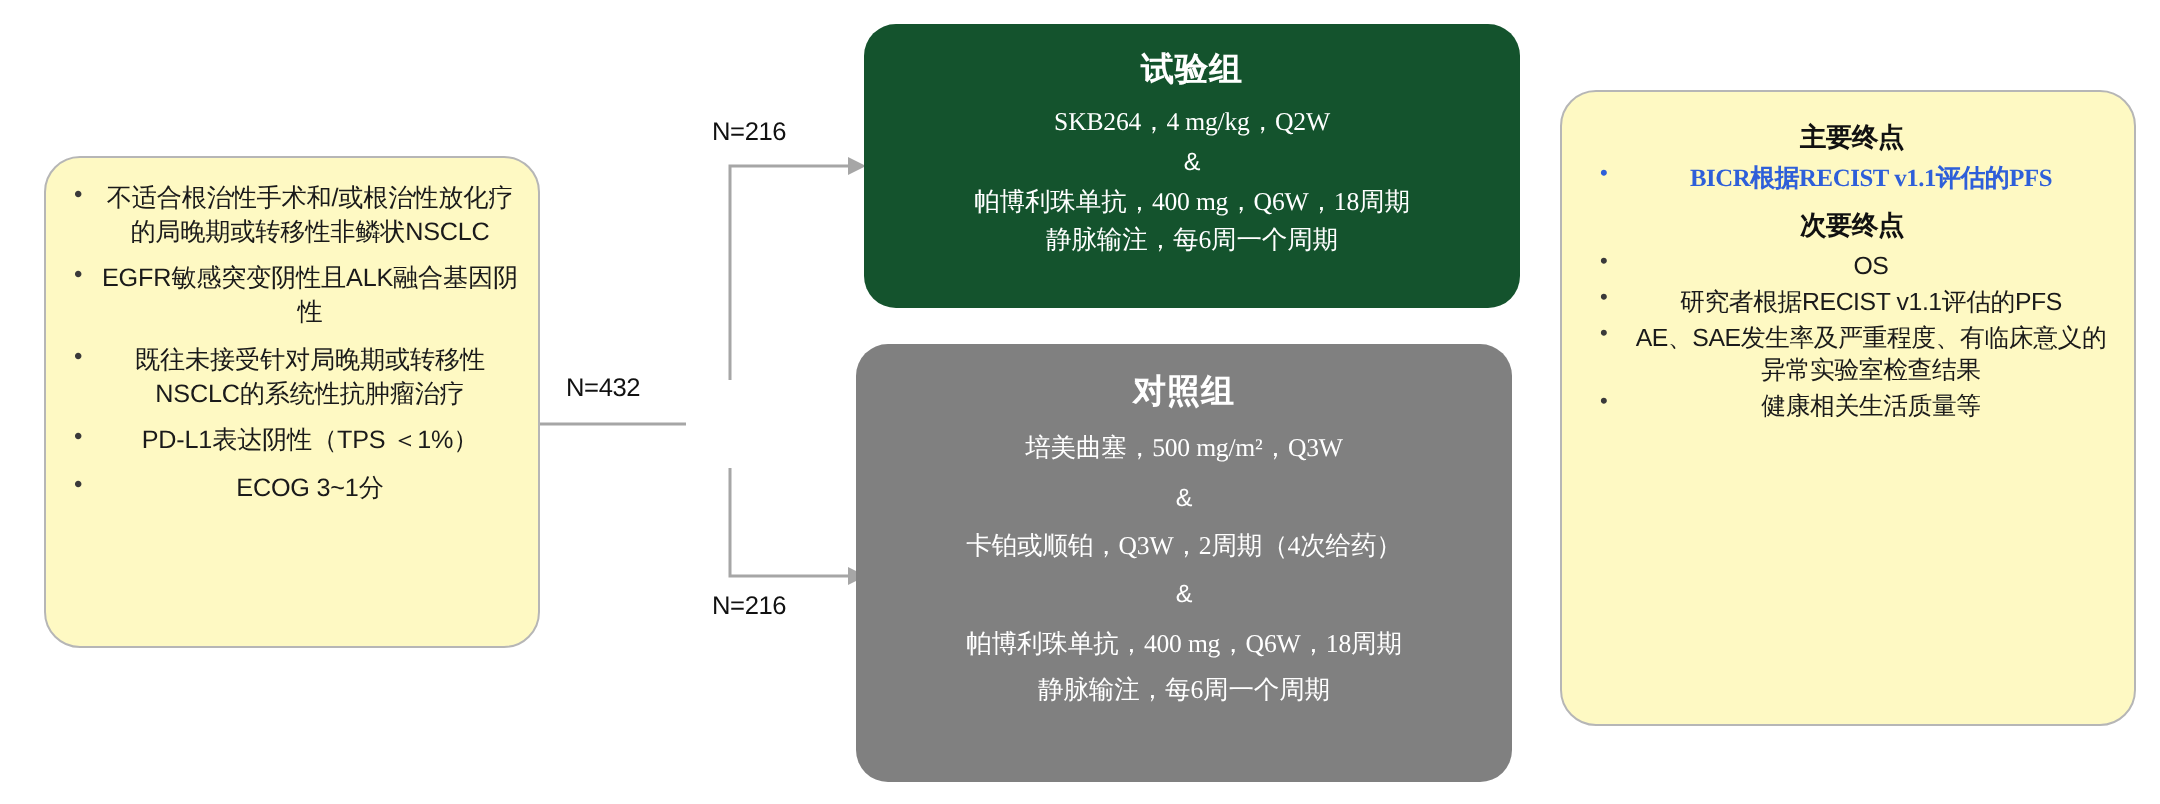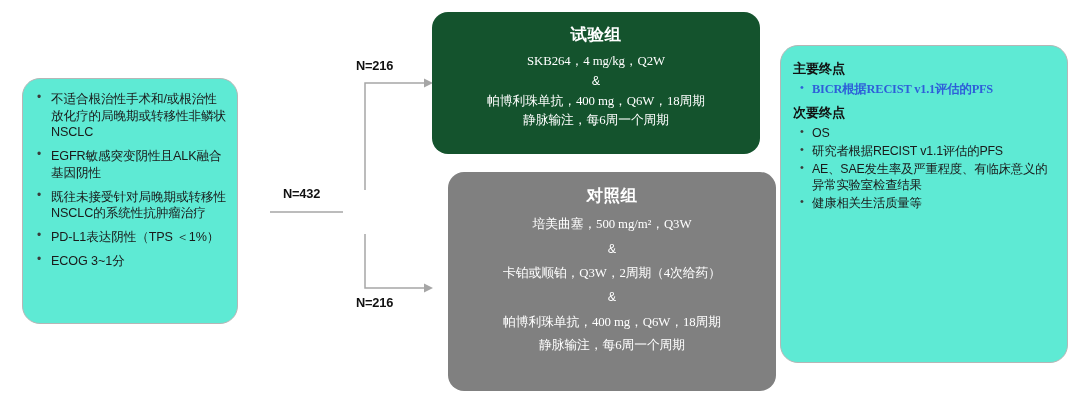--- a/index.html
+++ b/index.html
@@ -19,28 +19,29 @@
   }
 
   
   .card {
     position: absolute;
     box-sizing: border-box;
     border-radius: 18px;
   }
   .card-outline {
     border: 1.3px solid #b6b6b6;
-    background: #5eead4;
+    background: #fef9c3;
+    text-align: center;
   }
 
   
   #eligibility-box {
     left: 22px;
     top: 78px;
-    width: 216px;
+    width: 248px;
     height: 246px;
     padding: 12px 10px 10px 8px;
   }
   #eligibility-box ul {
     margin: 0;
     padding: 0;
     list-style: none;
   }
   #eligibility-box li {
     position: relative;
@@ -76,21 +77,21 @@
   }
   #experimental-arm-box {
     left: 432px;
     top: 12px;
     width: 328px;
     height: 142px;
     background: #14532d;
     padding-top: 12px;
   }
   #control-arm-box {
-    left: 448px;
+    left: 428px;
     top: 172px;
     width: 328px;
     height: 219px;
     background: #808080;
     padding-top: 13px;
   }
   .arm-title {
     font-size: 16.5px;
     font-weight: bold;
     letter-spacing: 0.5px;
@@ -186,21 +187,21 @@
     font-size: 13.5px;
     font-weight: bold;
     color: #1a1a1a;
     box-sizing: border-box;
   }
 
   
   .n-label {
     position: absolute;
     font-size: 12.8px;
-    font-weight: bold;
+    font-weight: normal;
     color: #111111;
     letter-spacing: -0.2px;
     white-space: nowrap;
   }
   #n-total-label  { left: 283px; top: 186px; }
   #n-exp-label    { left: 356px; top: 58px;  }
   #n-ctrl-label   { left: 356px; top: 295px; }
 </style>
 </head>
 <body>

